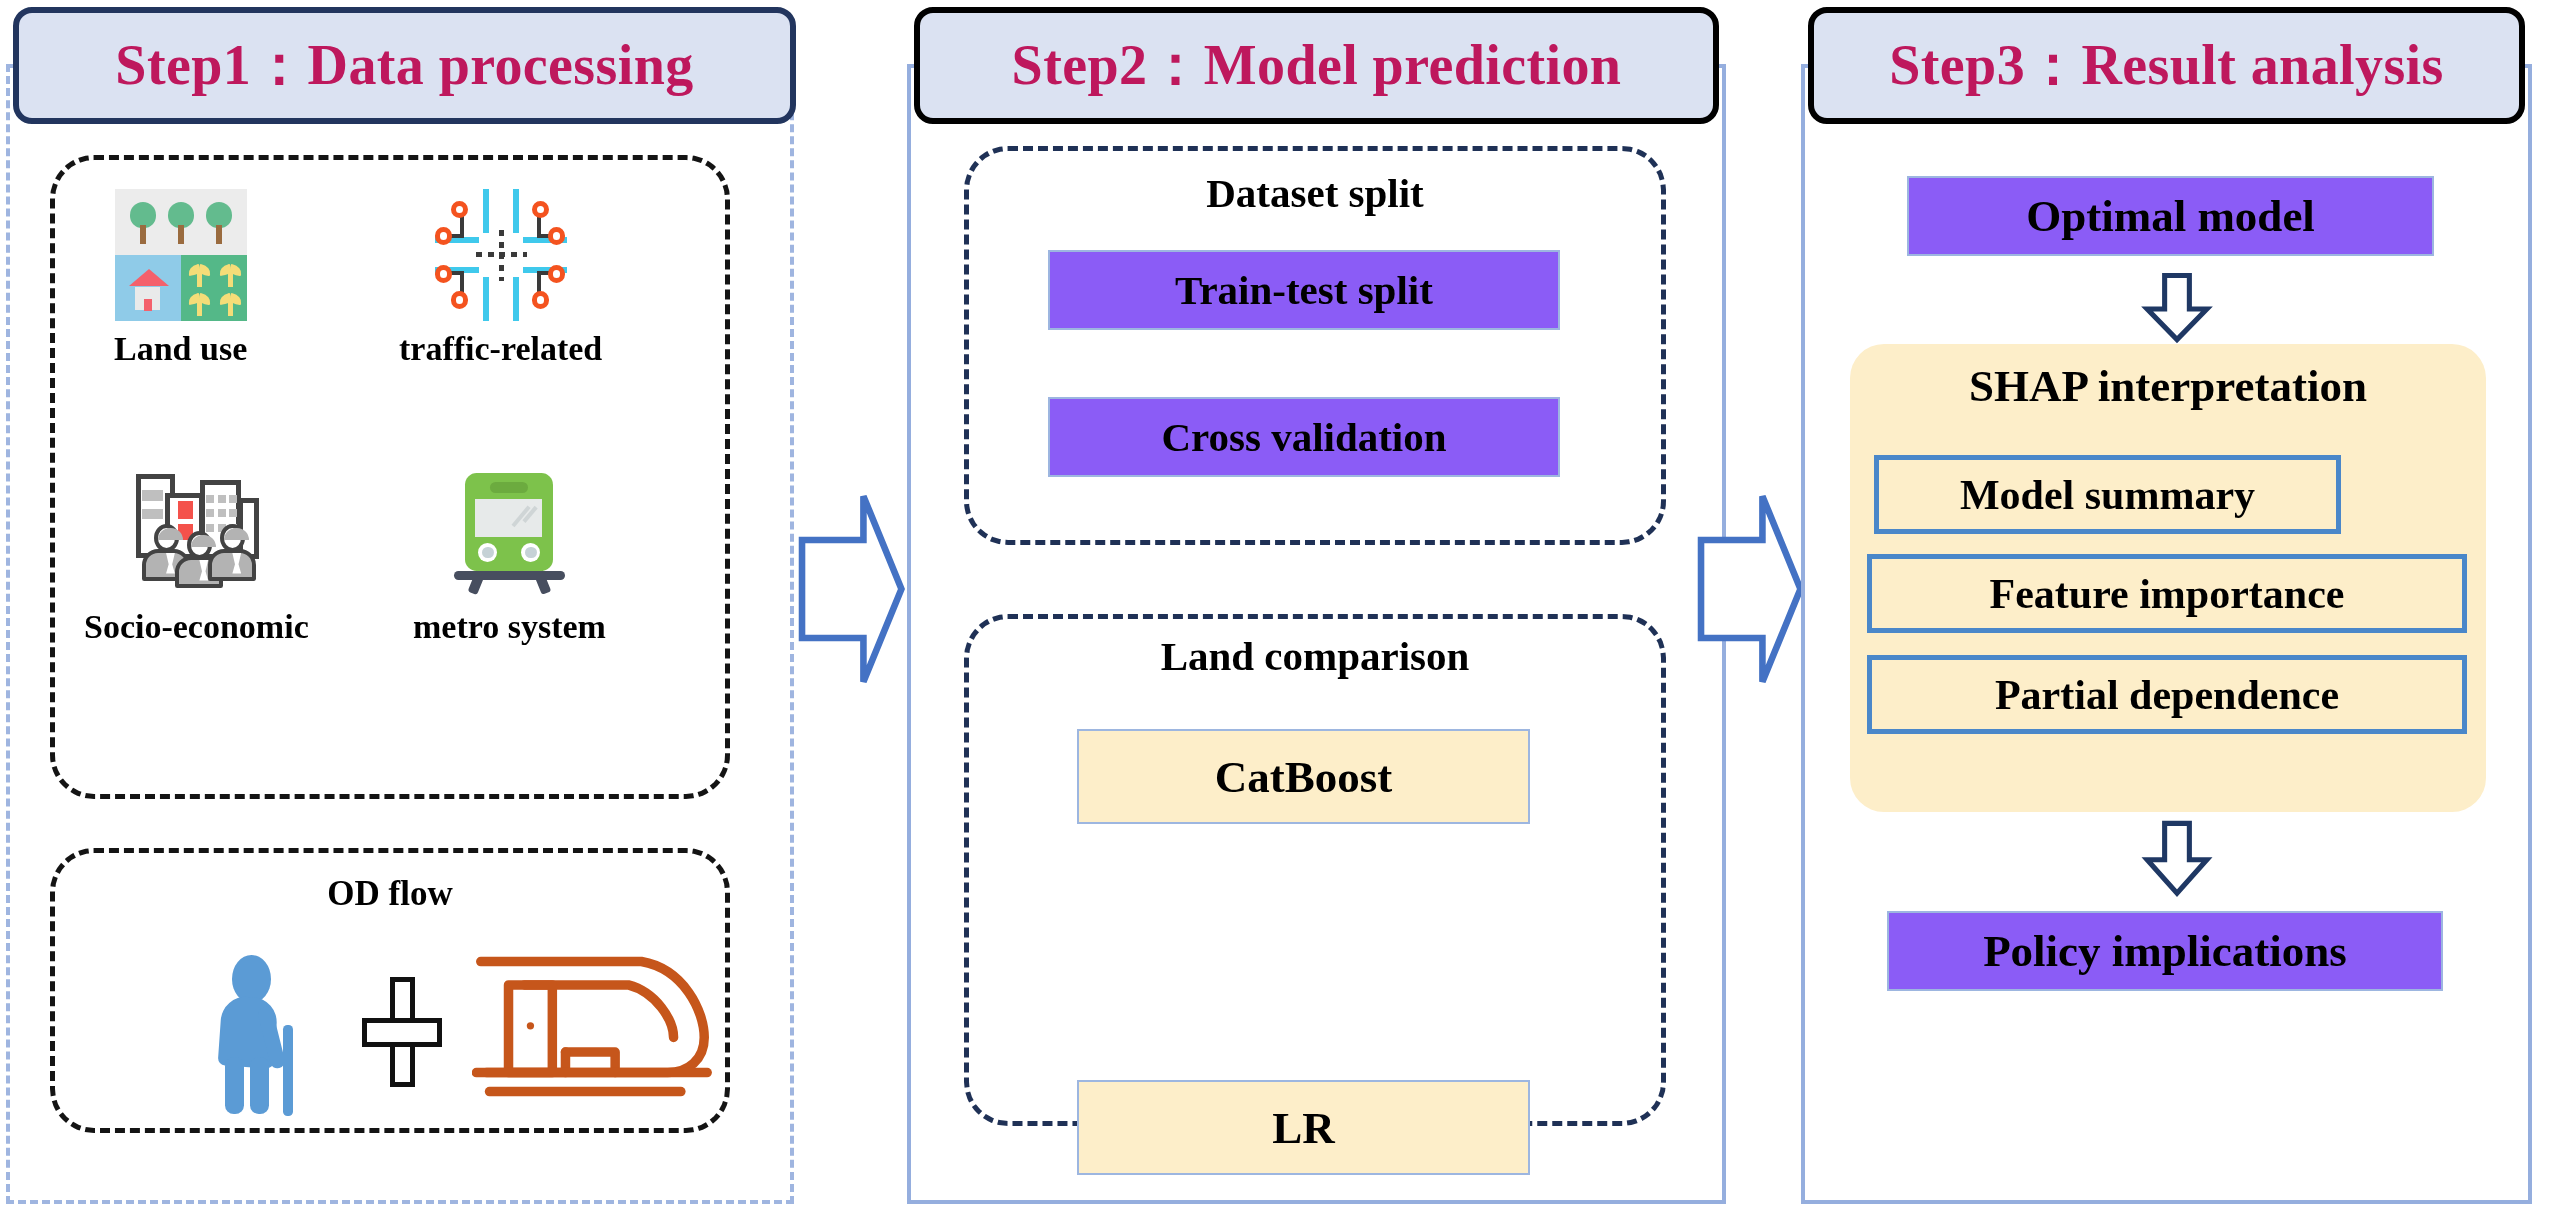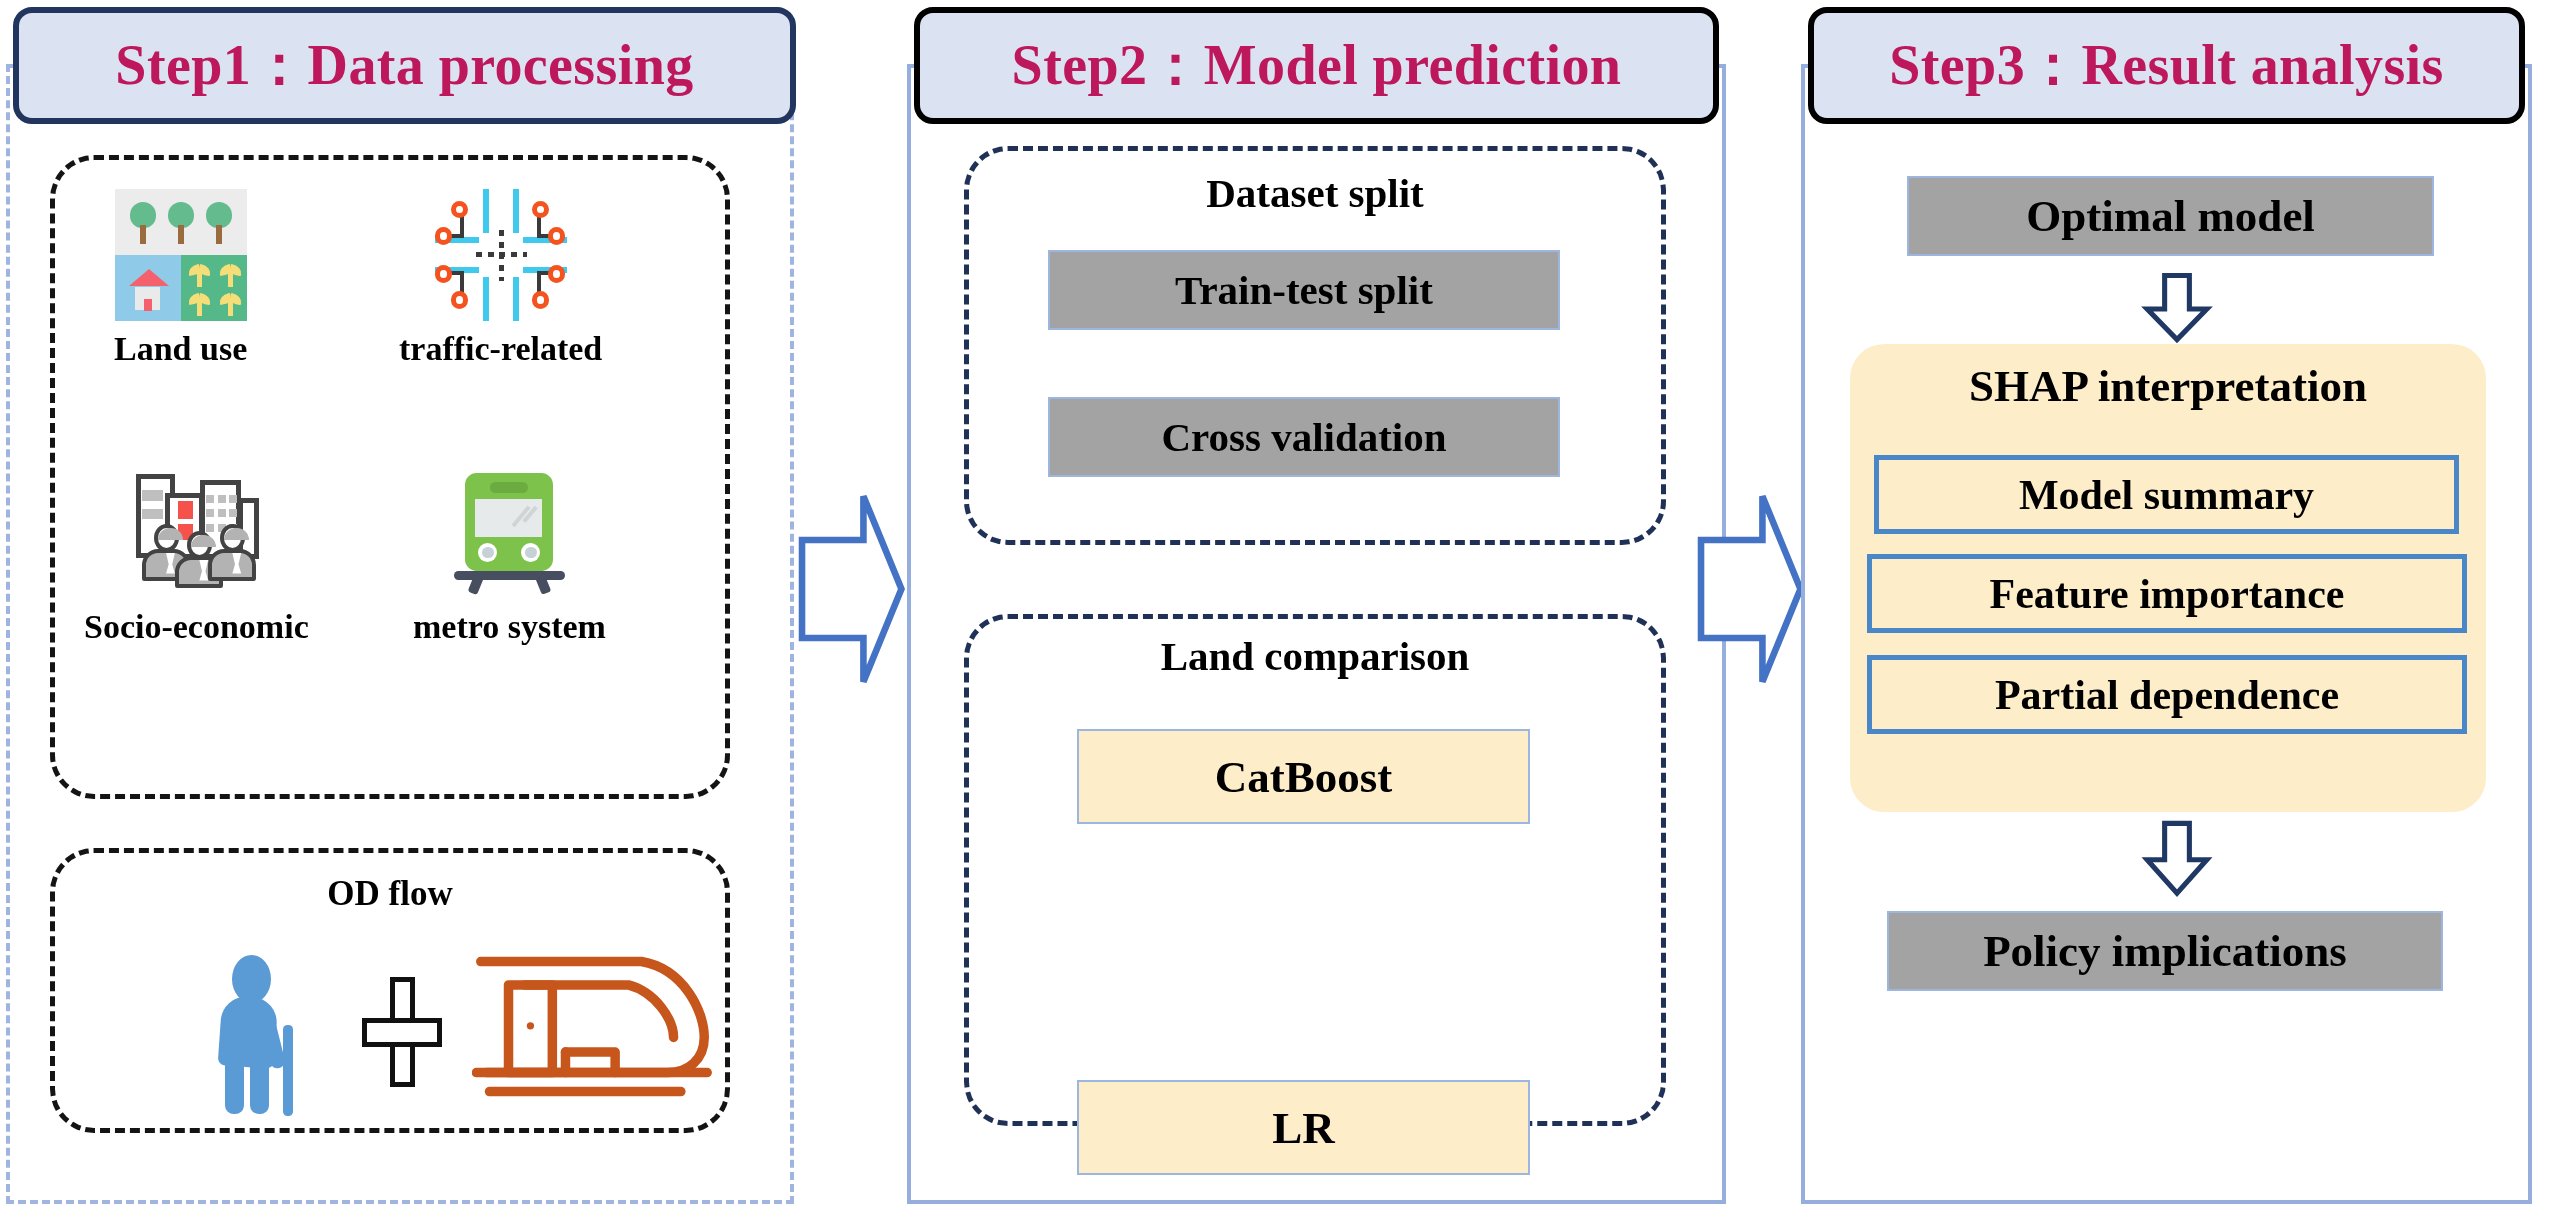--- a/index.html
+++ b/index.html
@@ -159,21 +159,21 @@
   .plus-sign .pc { position: absolute; left: 33px; top: 46px; width: 14.6px; height: 19px; background: #fff; }
   .train-orange { position: absolute; left: 417px; top: 91px; width: 241px; height: 168px; }
 
   
   .box {
     position: absolute;
     box-sizing: border-box;
     display: flex; align-items: center; justify-content: center;
     font-weight: bold; color: #000; white-space: nowrap;
   }
-  .box-blue  { background: #a3a3a3; border: 2.2px solid #9db6e0; }
+  .box-blue  { background: #8b5cf6; border: 2.2px solid #9db6e0; }
   .box-cream { background: #fdeec9; border: 2.2px solid #9db6e0; }
   .box-outline-blue { background: transparent; border: 5.1px solid #4a87c9; }
 
   .group-title {
     position: absolute; width: 100%; text-align: center;
     font-size: 41px; font-weight: bold; color: #000;
   }
 
   
   #dataset-title { top: 17.6px; }
@@ -184,21 +184,21 @@
   #xgboost  { left: 108px; top: 285px; width: 453px; height: 95px; font-size: 45px; }
   #lr       { left: 108px; top: 461px; width: 453px; height: 95px; font-size: 45px; }
 
   
   #optimal-model { left: 1907px; top: 176px; width: 527px; height: 80px; font-size: 45px; }
   #shap-panel {
     position: absolute; left: 1850px; top: 344px; width: 636px; height: 468px;
     background: #fdeec9; border-radius: 34px; box-sizing: border-box;
   }
   #shap-title { top: 16px; font-size: 45px; }
-  #model-summary  { left: 1874px; top: 455px; width: 585px; height: 79px; font-size: 42px; }
+  #model-summary  { left: 1874px; top: 455px; width: 467px; height: 79px; font-size: 42px; }
   #feature-imp    { left: 1867px; top: 554px; width: 600px; height: 79px; font-size: 42px; }
   #partial-dep    { left: 1867px; top: 655px; width: 600px; height: 79px; font-size: 42px; }
   #policy-impl    { left: 1887px; top: 911px; width: 556px; height: 80px; font-size: 45px; }
 
   
   .arrow-h { position: absolute; }
   .arrow-d { position: absolute; }
 
   
   .rel { position: relative; width: 100%; height: 100%; }

